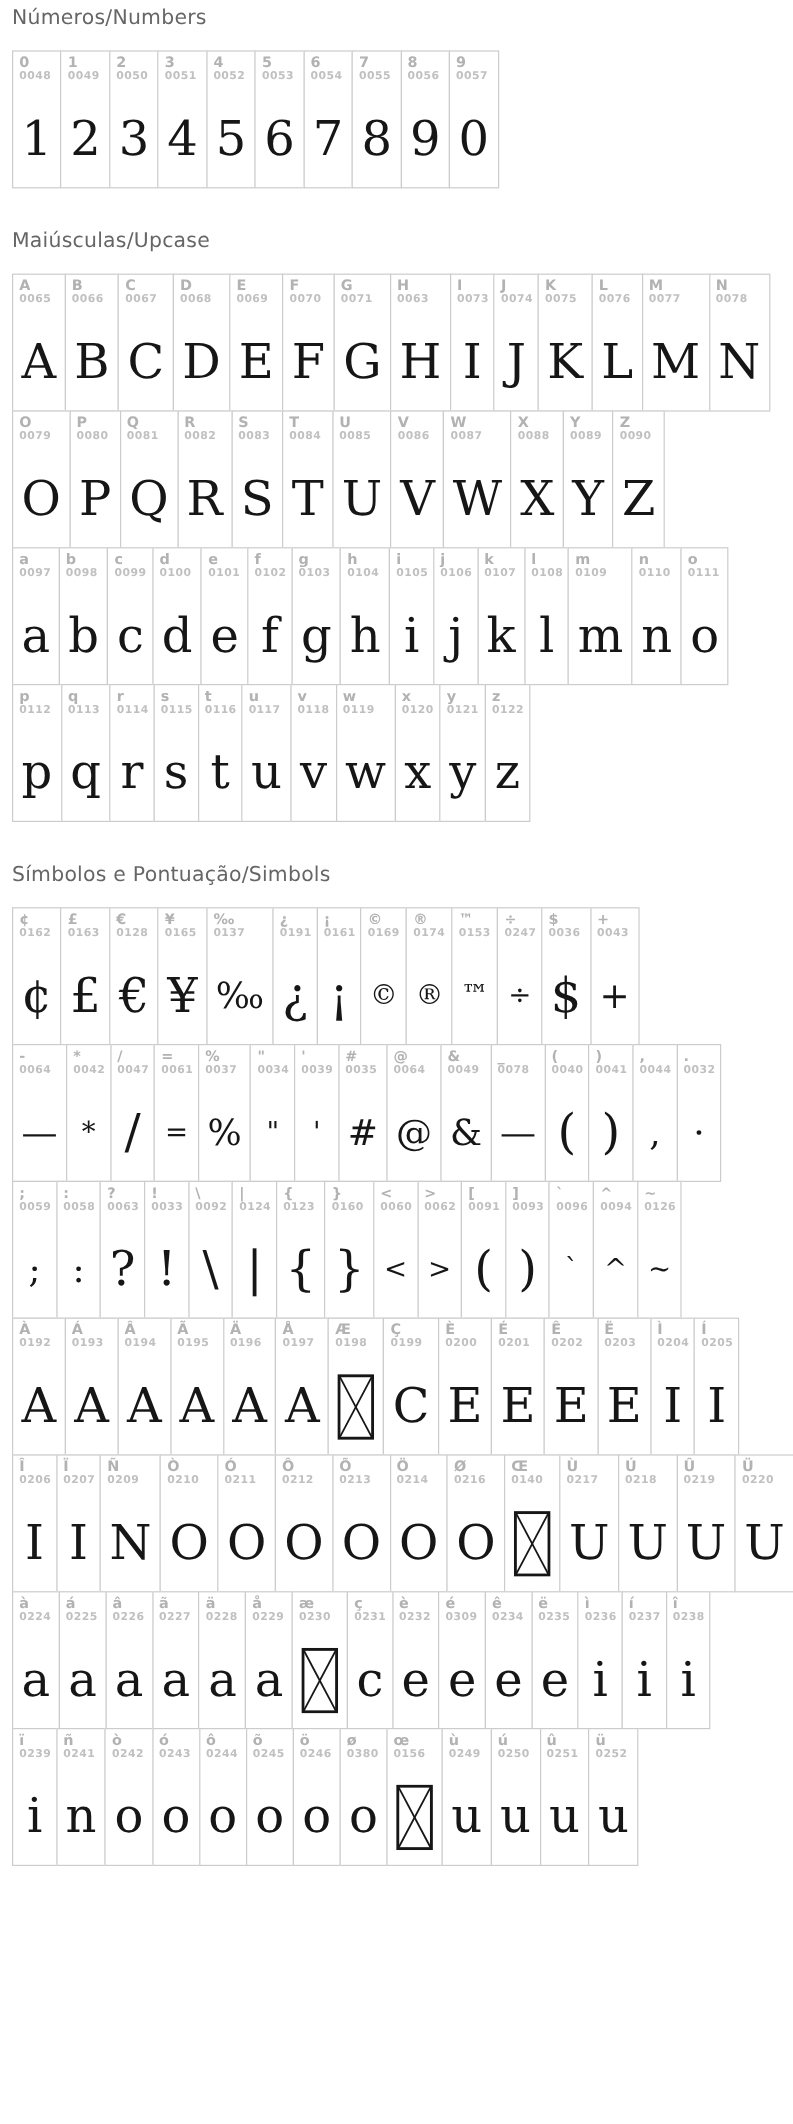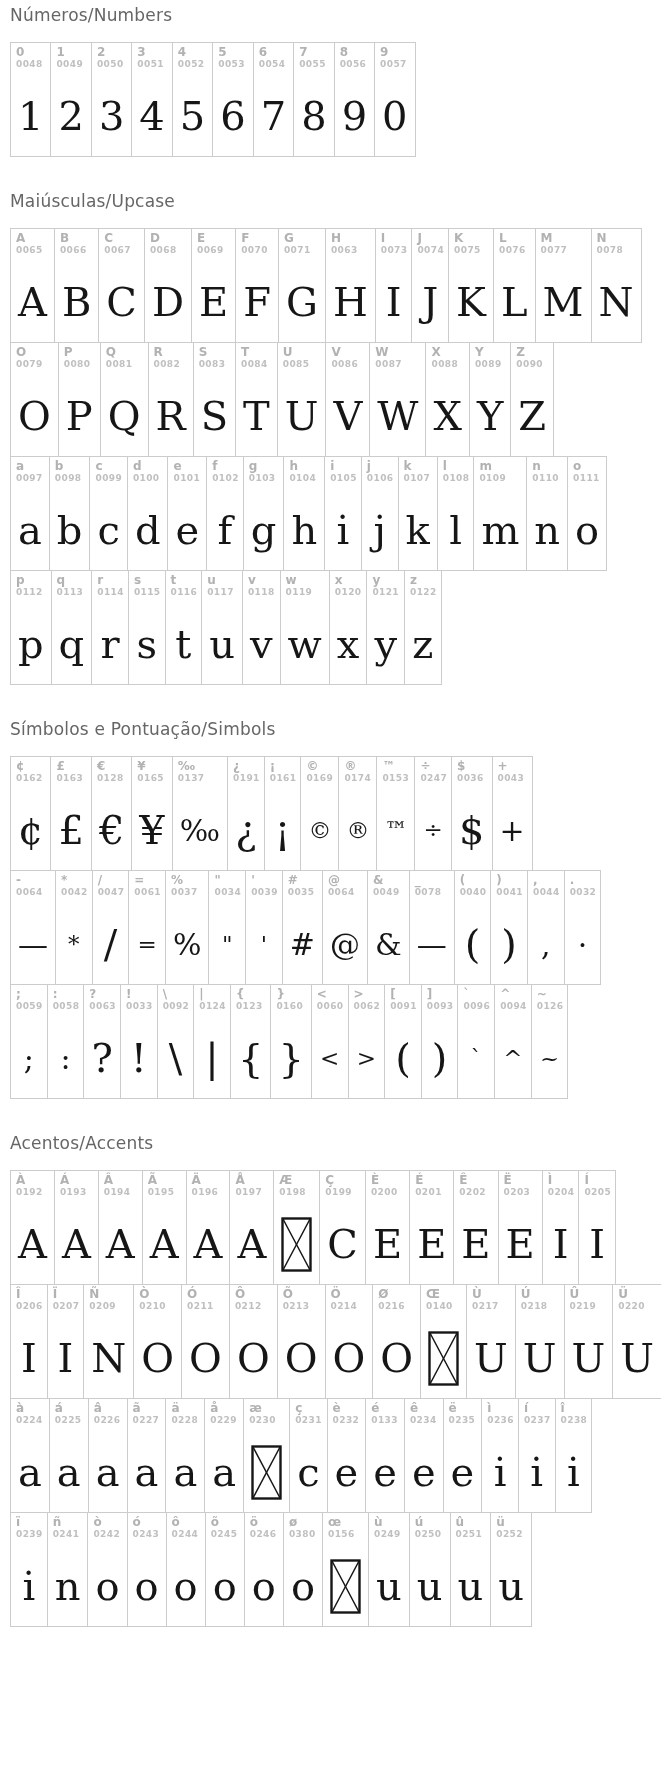--- a/index.html
+++ b/index.html
@@ -1024,21 +1024,20 @@
       <div class="cell">
         <div class="cell-head">
           <span class="cell-label">~</span>
           <span class="cell-code">0126</span>
         </div>
         <div class="cell-glyph sm">
           <span>~</span>
         </div>
       </div>
     </div>
-    <h2 class="section-title">Acentos/Accents</h2>
     <div class="char-row">
       <div class="cell">
         <div class="cell-head">
           <span class="cell-label">À</span>
           <span class="cell-code">0192</span>
         </div>
         <div class="cell-glyph ">
           <span>A</span>
         </div>
       </div>
@@ -1384,21 +1383,21 @@
           <span class="cell-label">è</span>
           <span class="cell-code">0232</span>
         </div>
         <div class="cell-glyph ">
           <span>e</span>
         </div>
       </div>
       <div class="cell">
         <div class="cell-head">
           <span class="cell-label">é</span>
-          <span class="cell-code">0133</span>
+          <span class="cell-code">0309</span>
         </div>
         <div class="cell-glyph ">
           <span>e</span>
         </div>
       </div>
       <div class="cell">
         <div class="cell-head">
           <span class="cell-label">ê</span>
           <span class="cell-code">0234</span>
         </div>

